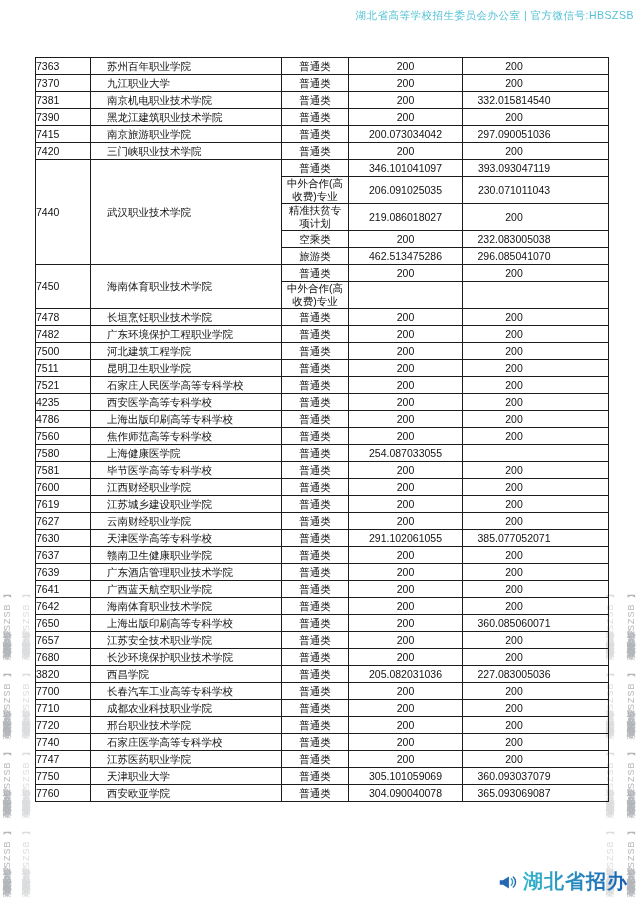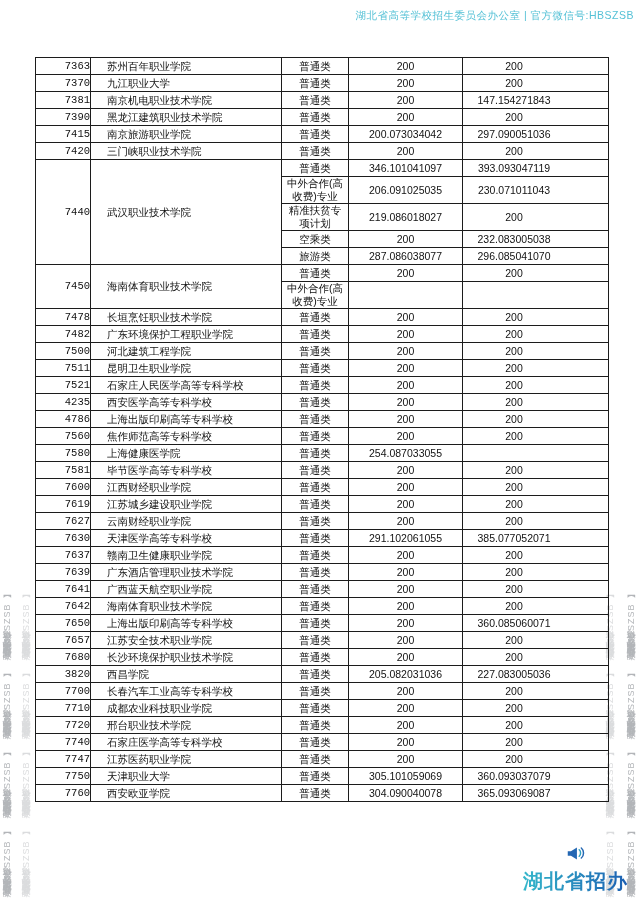--- a/index.html
+++ b/index.html
@@ -31,28 +31,28 @@
     position: absolute; left: 35px; top: 57px; width: 573px;
     border-collapse: collapse; table-layout: fixed;
   }
   .score-table td {
     border: 1px solid #1c1c1c;
     font-size: 10.5px; line-height: 13px;
     height: 17px; padding: 0 3px;
     overflow: hidden; vertical-align: middle; color: #111;
     word-break: break-all;
   }
-  td.code   { text-align: right; padding: 0; font-family: Liberation Mono, monospace; }
+  td.code   { text-align: left; padding: 0; }
   td.school { text-align: left; padding-left: 16px; }
   td.cat    { text-align: center; }
   td.s1     { text-align: center; }
   td.s2     { text-align: center; padding-right: 46px; }
   .footer-logo {
     position: absolute; right: 12px; bottom: 10px;
-    display: flex; align-items: center; gap: 4px; flex-direction: column;
+    display: flex; align-items: center; gap: 4px;
   }
   .brand-icon { display: inline-flex; }
   .brand-text {
     font-size: 20px; font-weight: bold; color: #2165b5; letter-spacing: 1px;
   }
   @supports ((background-clip: text) or (-webkit-background-clip: text)) {
     .brand-text {
       background: linear-gradient(90deg, #35b7cb, #1c5fb2);
       -webkit-background-clip: text; background-clip: text;
       color: transparent; -webkit-text-fill-color: transparent;
@@ -90,21 +90,21 @@
         <td class="school">九江职业大学</td>
         <td class="cat">普通类</td>
         <td class="s1">200</td>
         <td class="s2">200</td>
       </tr>
       <tr>
         <td class="code">7381</td>
         <td class="school">南京机电职业技术学院</td>
         <td class="cat">普通类</td>
         <td class="s1">200</td>
-        <td class="s2">147.154271843</td>
+        <td class="s2">332.015814540</td>
       </tr>
       <tr>
         <td class="code">7390</td>
         <td class="school">黑龙江建筑职业技术学院</td>
         <td class="cat">普通类</td>
         <td class="s1">200</td>
         <td class="s2">200</td>
       </tr>
       <tr>
         <td class="code">7415</td>
@@ -137,21 +137,21 @@
         <td class="s1">219.086018027</td>
         <td class="s2">200</td>
       </tr>
       <tr>
         <td class="cat">空乘类</td>
         <td class="s1">200</td>
         <td class="s2">232.083005038</td>
       </tr>
       <tr>
         <td class="cat">旅游类</td>
-        <td class="s1">287.086038077</td>
+        <td class="s1">462.513475286</td>
         <td class="s2">296.085041070</td>
       </tr>
       <tr>
         <td class="code" rowspan="2">7450</td>
         <td class="school" rowspan="2">海南体育职业技术学院</td>
         <td class="cat">普通类</td>
         <td class="s1">200</td>
         <td class="s2">200</td>
       </tr>
       <tr>

